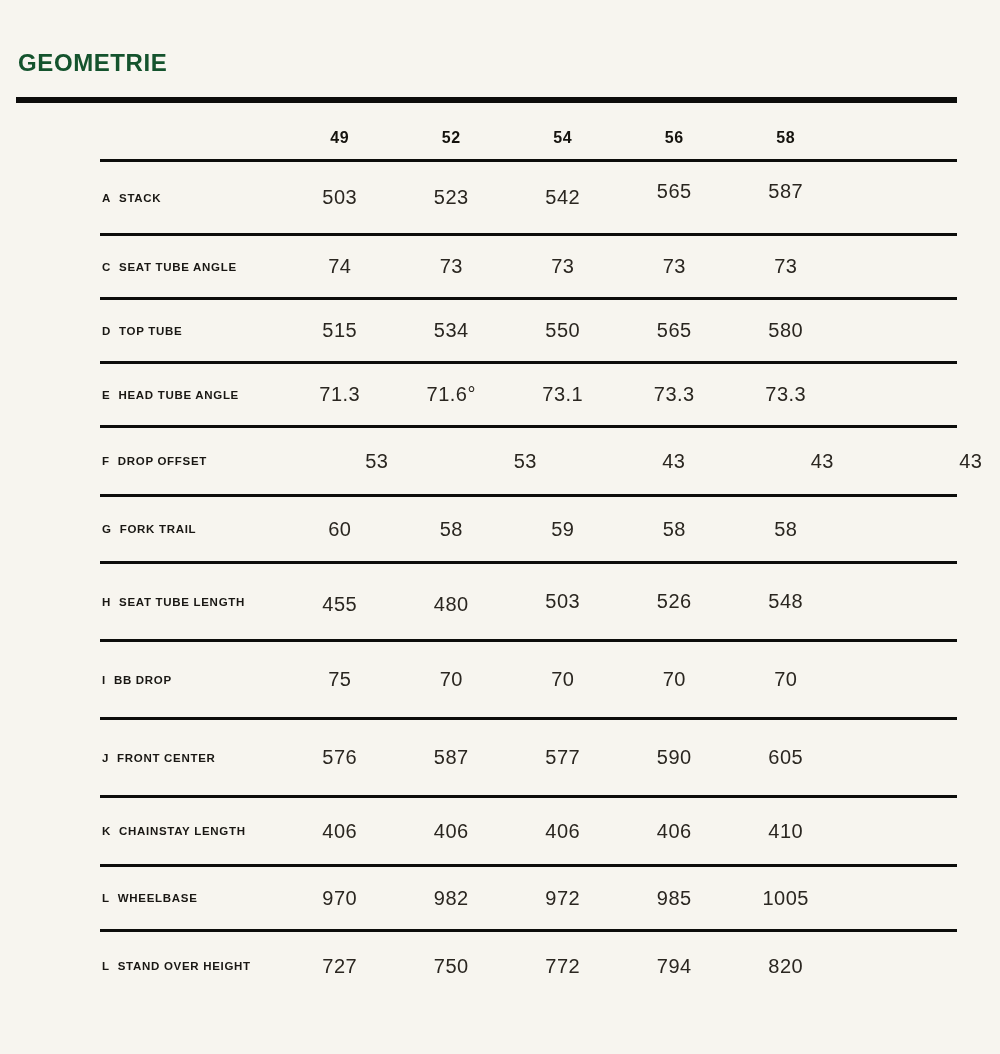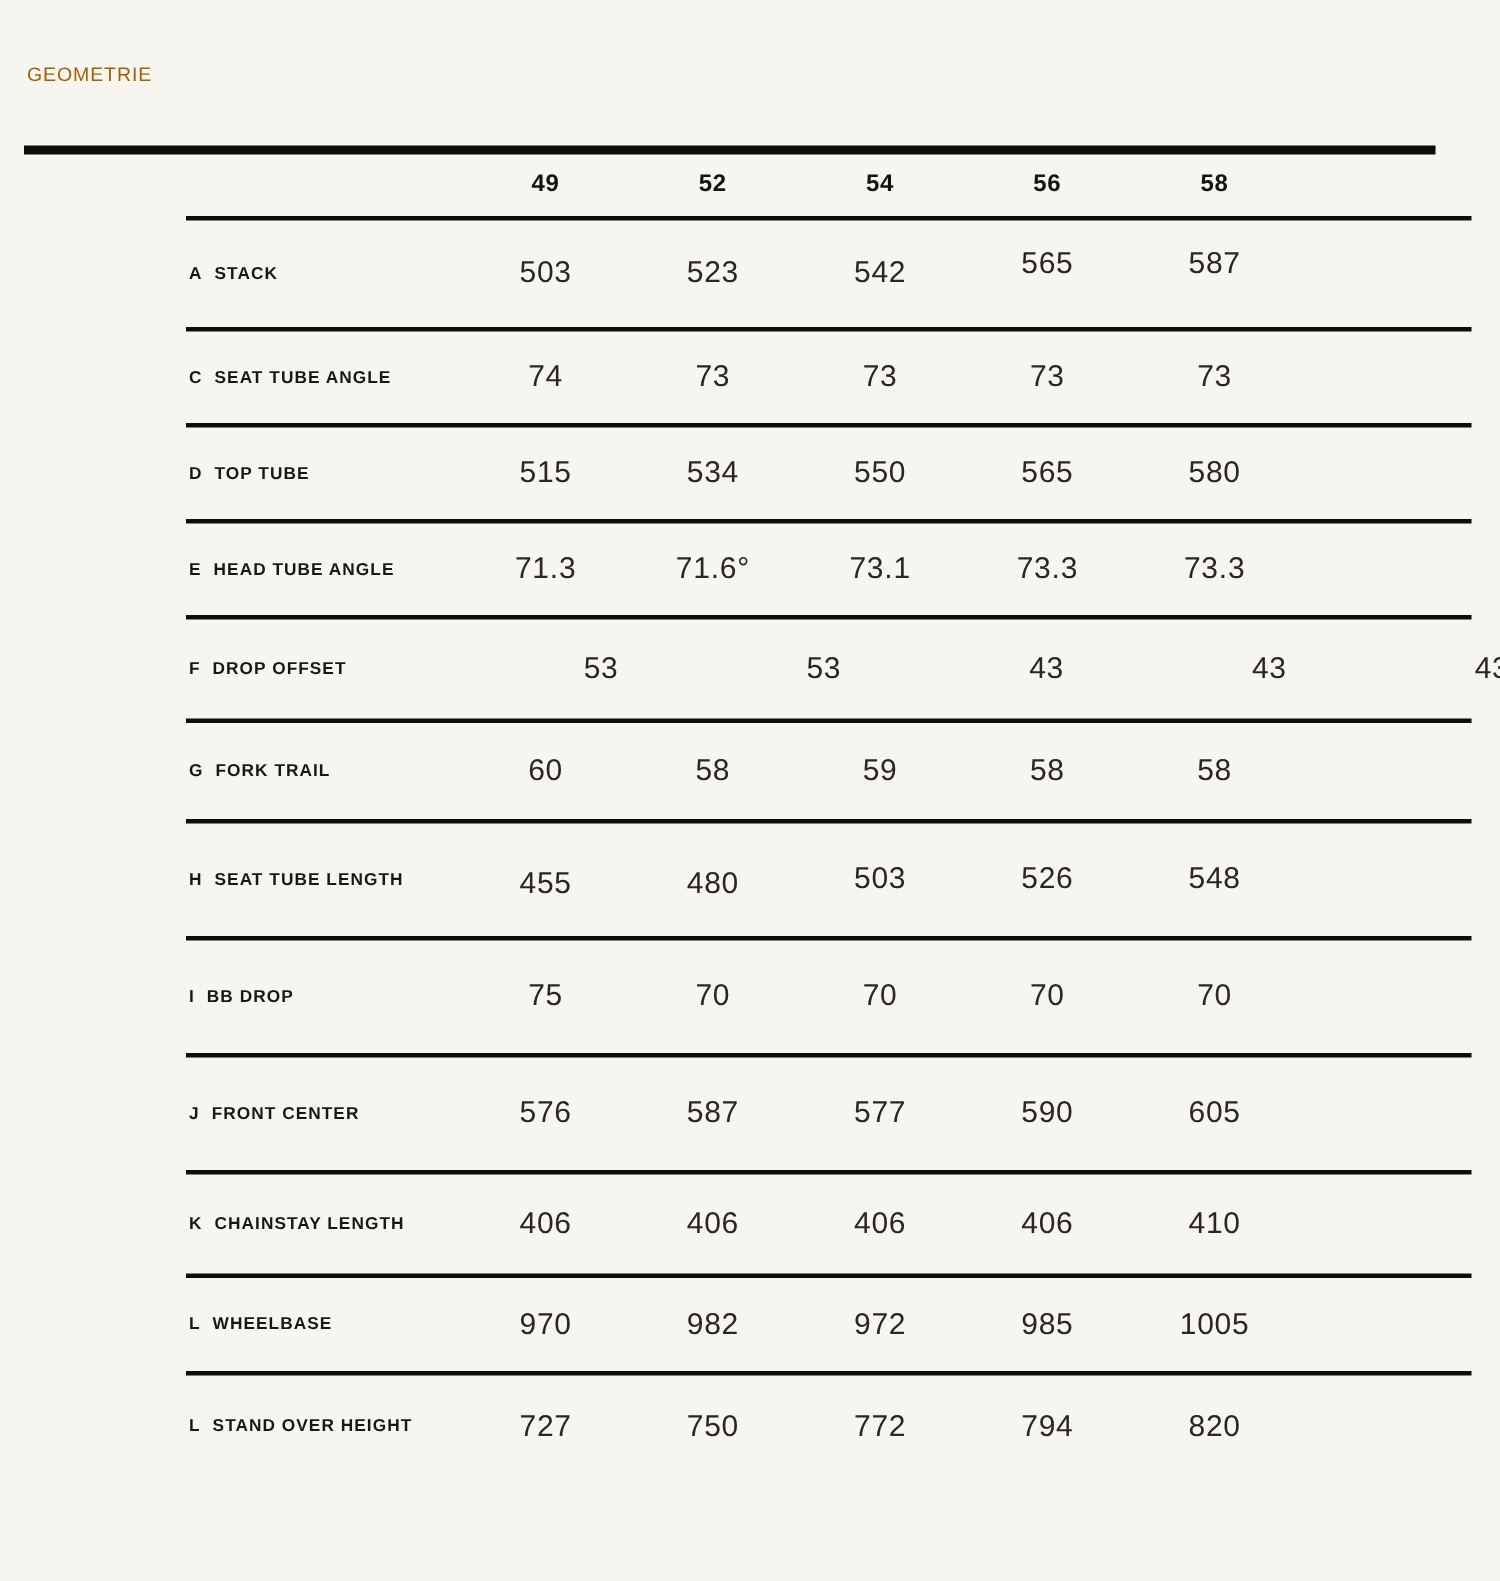--- a/index.html
+++ b/index.html
@@ -7,36 +7,35 @@
     width:1000px;height:1054px;
     background:#f7f5ef;
     font-family:"Liberation Sans", sans-serif;
     color:#191713;
     overflow:hidden;
     position:relative;
   }
   .page-title{
     position:absolute;
     left:18px; top:33px;
-    font-size:13px;
-    font-weight:normal;
+    font-size:24px;
+    font-weight:bold;
     letter-spacing:0.6px;
-    color:#a16207;
+    color:#14532d;
   }
   .top-rule{
     position:absolute;
     left:16px; top:97px;
     width:941px; height:6px;
     background:#0d0d0b;
   }
   .geo-table{
     position:absolute;
-    left:100px; top:101px;
+    left:100px; top:116px;
     width:857px;
-    margin-left:24px;
   }
   .thead, .trow{
     display:grid;
     grid-template-columns:184px repeat(5,111.5px) 1fr;
     align-items:center;
     box-sizing:border-box;
   }
   .thead{
     height:46px;
     border-bottom:3px solid #0d0d0b;

